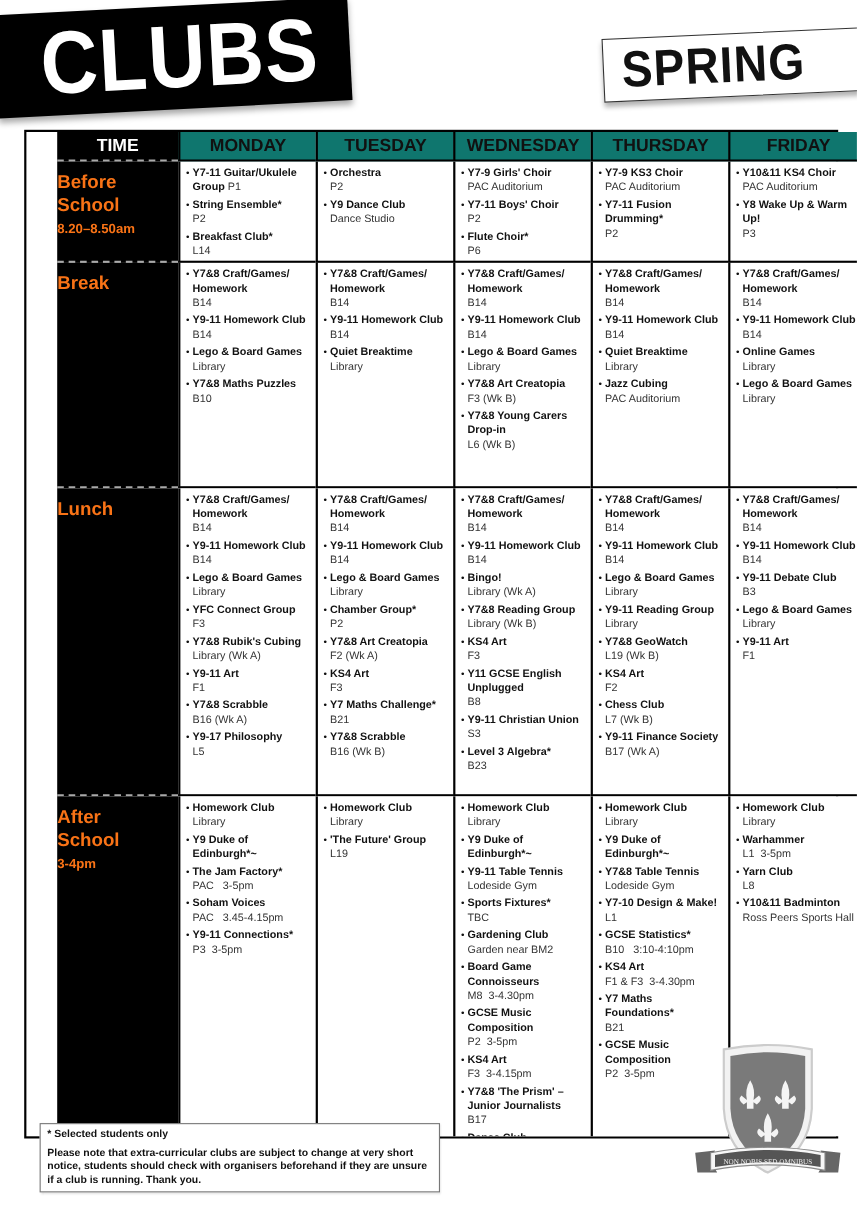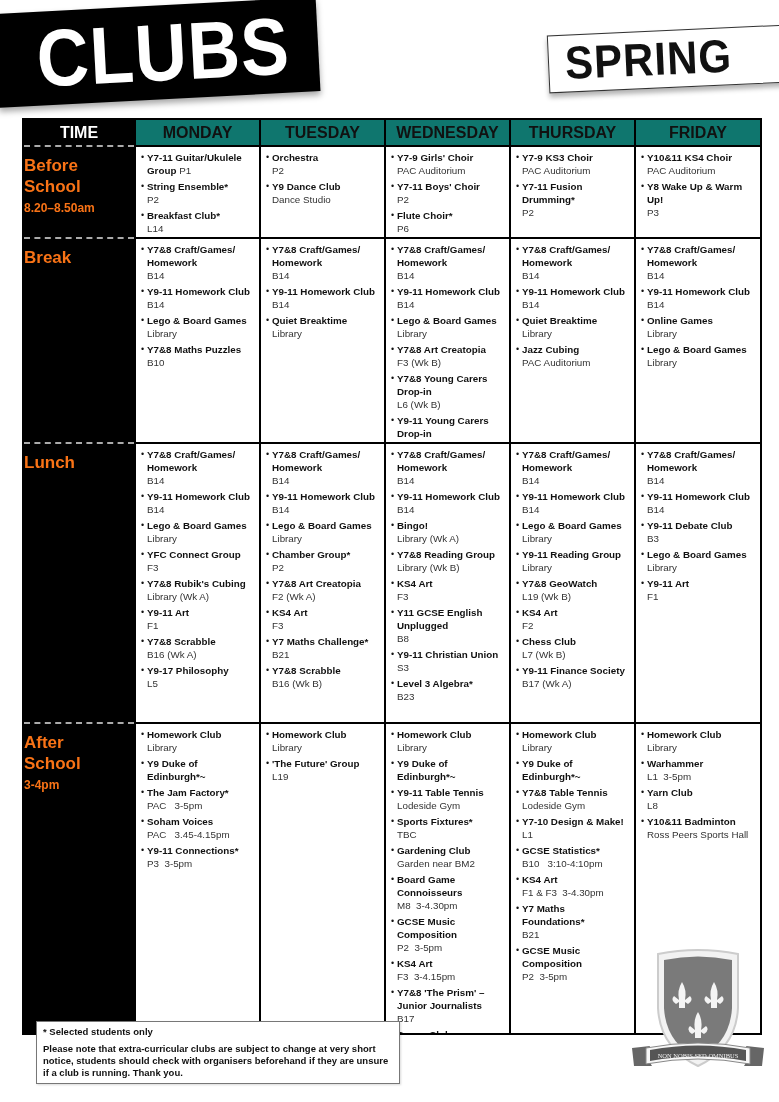--- a/index.html
+++ b/index.html
@@ -23,20 +23,21 @@
     display: flex; align-items: center; padding-left: 16px;
   }
   .title-spring span {
     font-weight: bold; font-size: 42px; color: #111; letter-spacing: 1px;
     transform: scaleY(1.1); display: inline-block;
   }
 
   .timetable {
     position: absolute; left: 22px; top: 118px; width: 740px; height: 917px;
     border: 2px solid #000;
+    padding-left: 28px;
   }
   .grid {
     display: grid;
     grid-template-columns: 110px 125px 125px 125px 125px 126px;
     grid-template-rows: 27px 92px 205px 280px 309px;
     width: 100%; height: 100%;
   }
   .hdr {
     display: flex; align-items: center; justify-content: center;
     font-weight: bold; font-size: 16px; border-left: 2px solid #000;
@@ -201,24 +202,20 @@
           <span class="name">Lego &amp; Board Games</span>
           <span class="room">Library</span>
         </div>
         <div class="club">
           <span class="name">Y7&amp;8 Art Creatopia</span>
           <span class="room">F3 (Wk B)</span>
         </div>
         <div class="club">
           <span class="name">Y7&amp;8 Young Carers Drop-in</span>
           <span class="room">L6 (Wk B)</span>
-        </div>
-        <div class="club">
-          <span class="name">Y9-11 Young Carers Drop-in</span>
-          <span class="room">L6 (Wk A)</span>
         </div>
       </div>
       <div class="cell">
         <div class="club">
           <span class="name">Y7&amp;8 Craft/Games/ Homework</span>
           <span class="room">B14</span>
         </div>
         <div class="club">
           <span class="name">Y9-11 Homework Club</span>
           <span class="room">B14</span>

